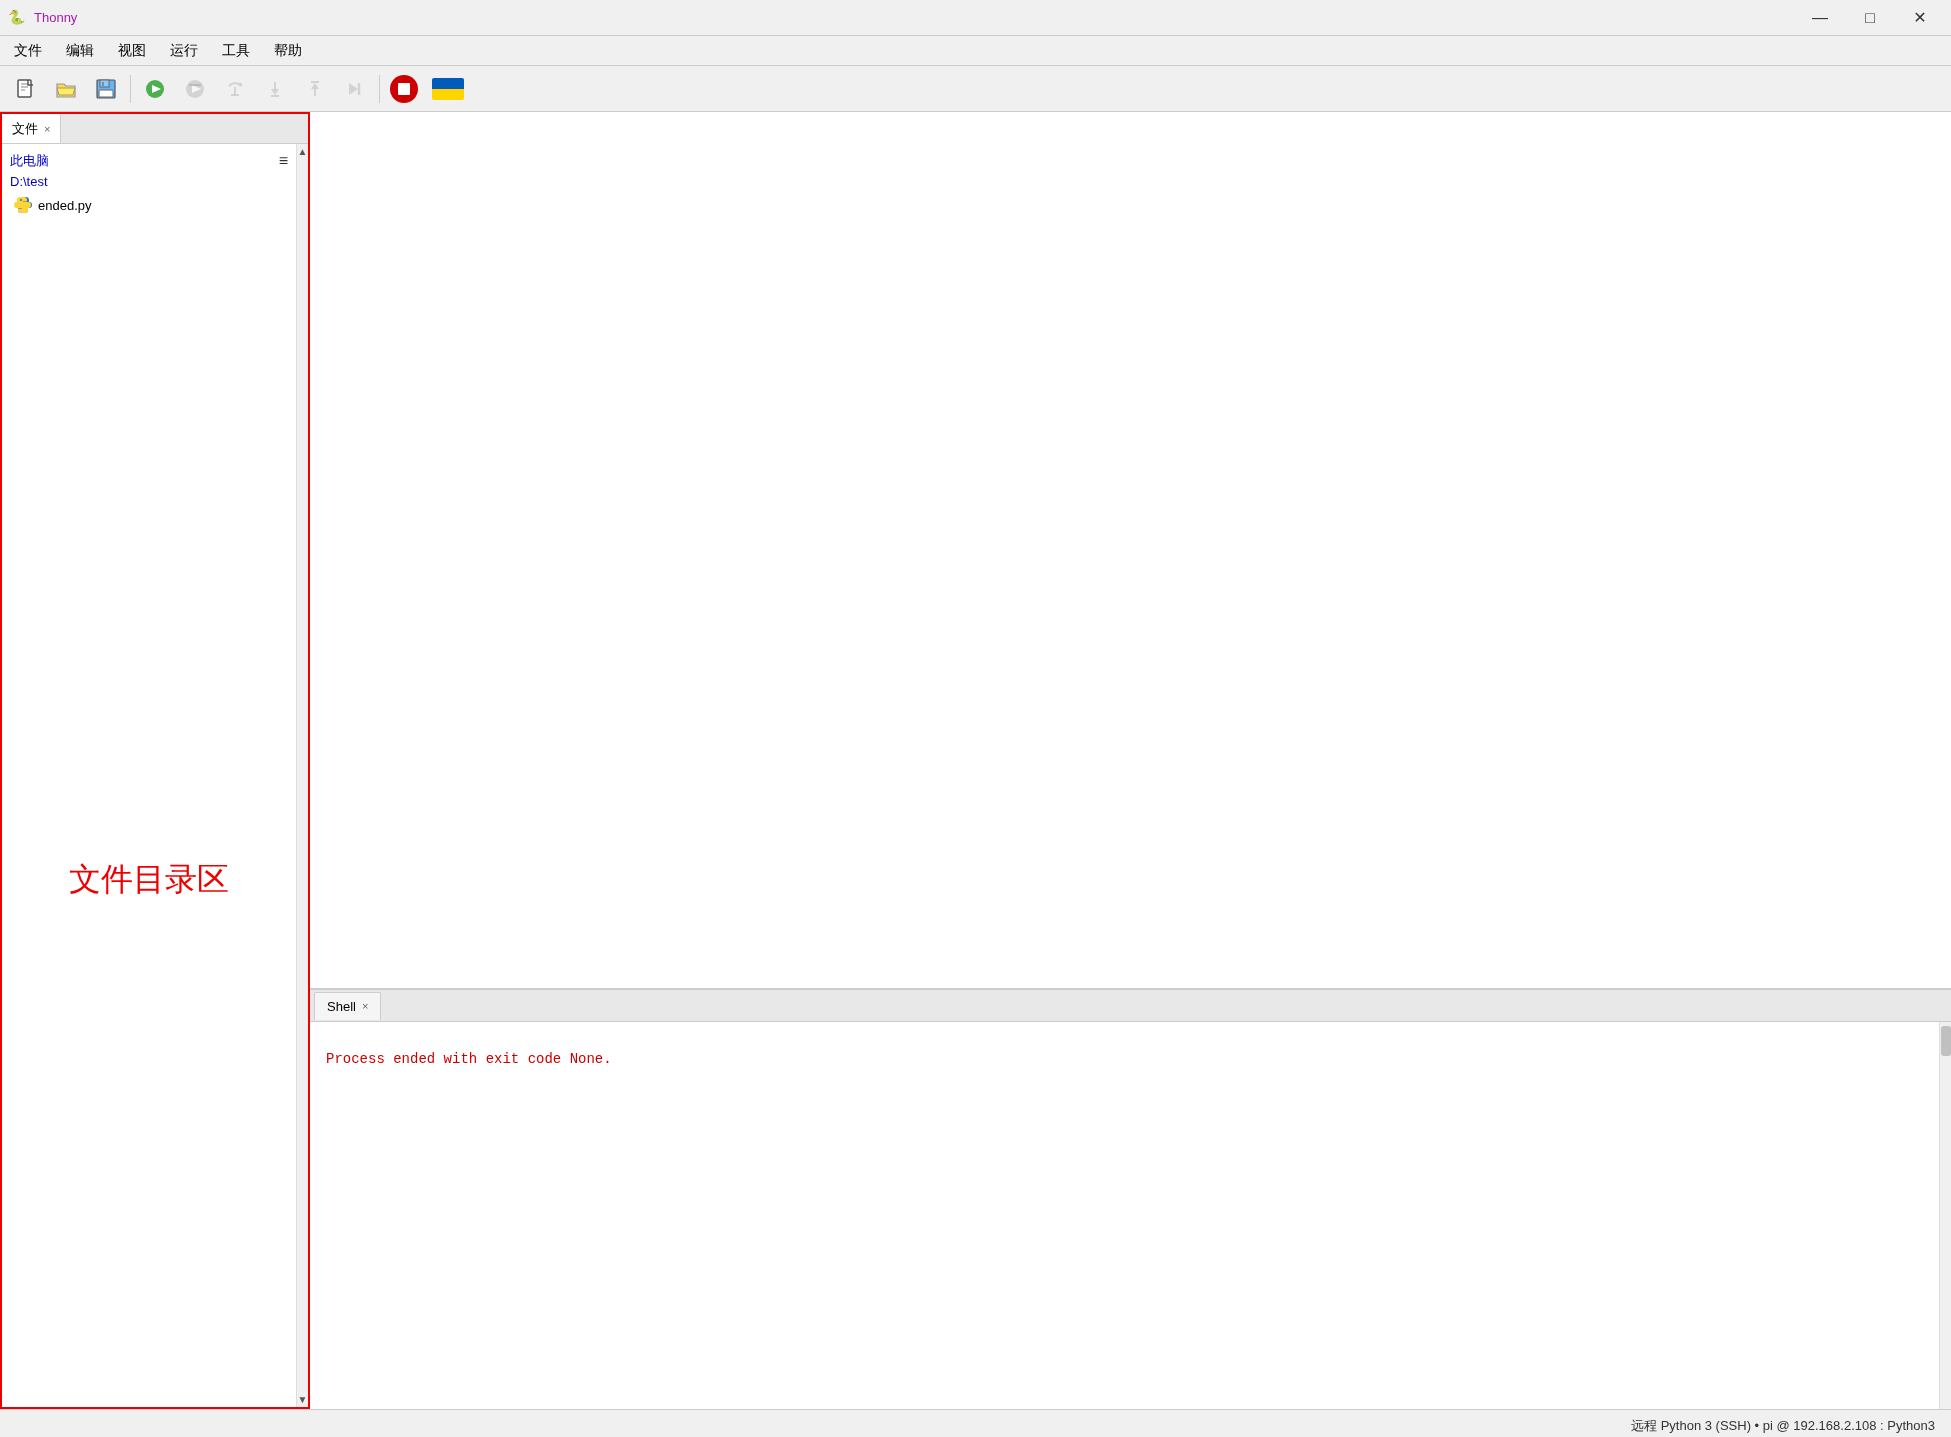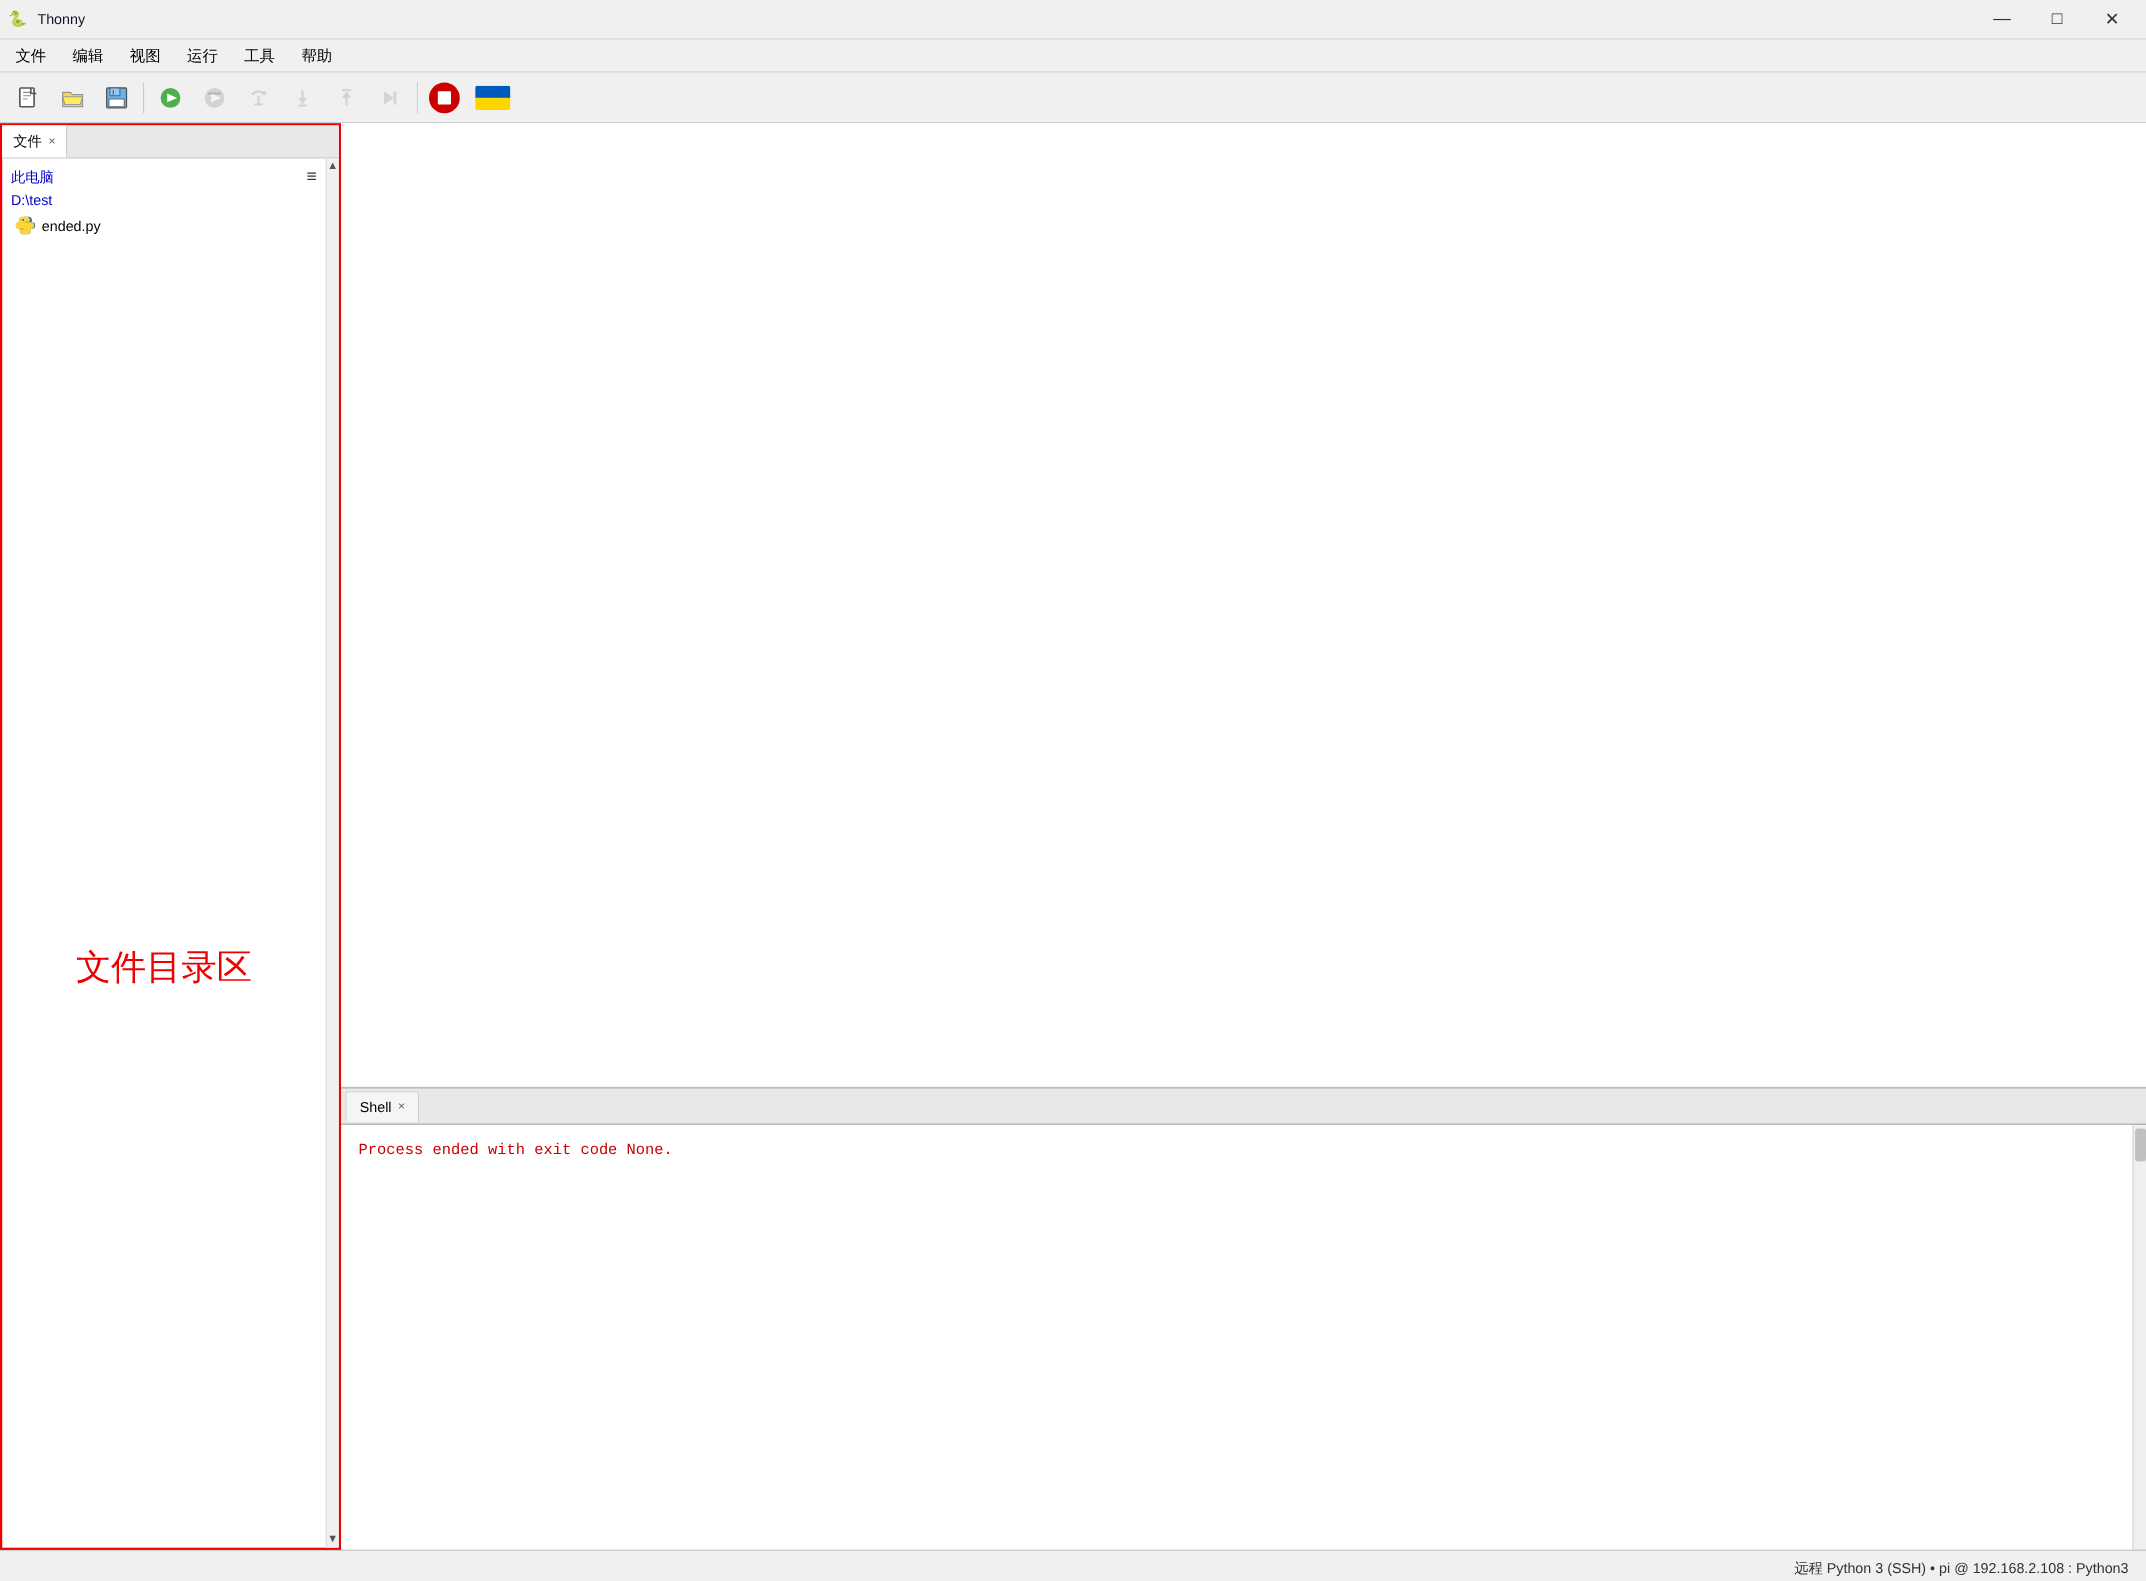--- a/index.html
+++ b/index.html
@@ -26,21 +26,21 @@
       display: flex;
       align-items: center;
       gap: 8px;
     }
     .title-bar-icon {
       width: 18px;
       height: 18px;
     }
     .title-bar-title {
       font-size: 13px;
-      color: #0f172a;
+      color: #a21caf;
     }
     .title-bar-controls {
       display: flex;
       align-items: center;
       gap: 4px;
     }
     .title-btn {
       width: 46px;
       height: 32px;
       display: flex;
@@ -270,21 +270,21 @@
       gap: 6px;
       height: 28px;
     }
     .shell-tab-close {
       font-size: 11px;
       color: #666;
       cursor: pointer;
     }
     .shell-content {
       flex: 1;
-      padding: 16px 16px;
+      padding: 29px 16px;
       font-family: 'Courier New', Courier, monospace;
       font-size: 14px;
       background: #fff;
       overflow-y: auto;
       position: relative;
     }
     .shell-output-error {
       color: #cc0000;
       font-family: 'Courier New', Courier, monospace;
     }

